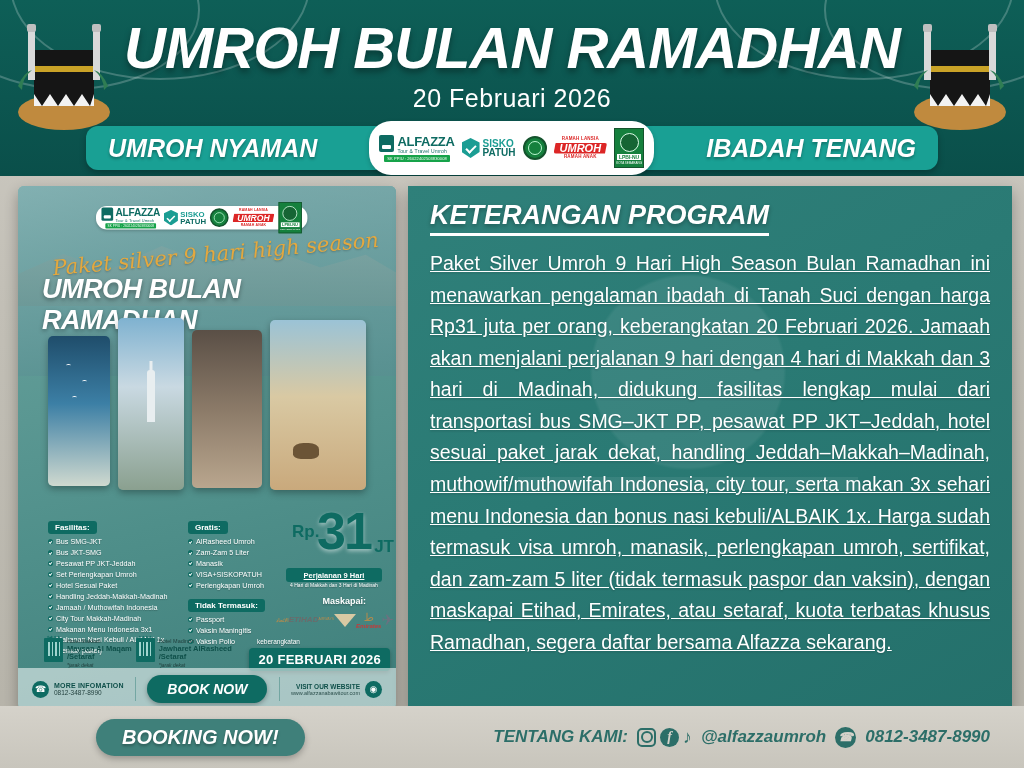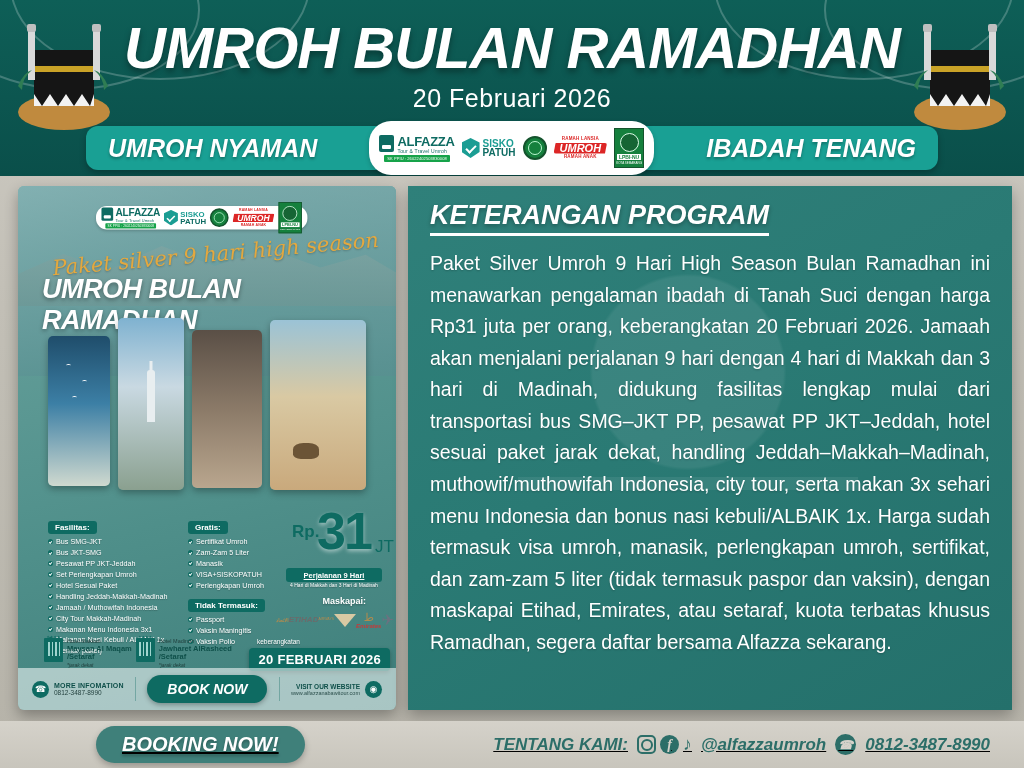--- a/index.html
+++ b/index.html
@@ -215,21 +215,21 @@
     border-left:.8px solid #fff;border-bottom:.8px solid #fff;transform:rotate(-45deg);
   }
   .col-left{position:absolute;left:0;top:0;width:132px;}
   .col-right{position:absolute;left:140px;top:0;width:110px;}
   .note-indent{padding-left:8px;}
   
   .price-box{position:absolute;right:0;top:322px;width:104px;text-align:center;color:#0e6b62;}
   .price-rp{position:absolute;left:0;top:14px;font-size:17px;font-weight:bold;}
   .price-num{font-size:52px;font-weight:bold;line-height:.9;letter-spacing:-2px;
              text-shadow:0 2px 4px rgba(255,255,255,.5);}
-  .price-jt{position:absolute;right:2px;bottom:-2px;font-size:17px;font-weight:normal;text-align:right;}
+  .price-jt{position:absolute;right:2px;bottom:-2px;font-size:17px;font-weight:bold;text-align:right;}
   .trip-badge{
     position:absolute;right:14px;top:382px;width:96px;
     background:#0e6b62;color:#fff;font-size:7.5px;font-weight:bold;
     text-align:center;padding:2.5px 0;border-radius:3px;text-decoration:underline;
   }
   .trip-sub{
     position:absolute;right:6px;top:396px;width:112px;text-align:center;
     font-size:5px;color:#fff;text-shadow:0 1px 1px rgba(0,0,0,.3);
   }
   .maskapai-lbl{
@@ -326,26 +326,27 @@
     position:absolute;left:22px;top:14px;
     font-size:27px;font-weight:bold;font-style:italic;color:#fff;
     border-bottom:3px solid #fff;padding-bottom:2px;
     text-shadow:0 2px 4px rgba(0,0,0,.3);
   }
   .dp-body{
     position:absolute;left:22px;top:62px;width:560px;
     font-size:19.5px;line-height:1.62;color:#fff;
     text-align:justify;
     text-shadow:0 1px 2px rgba(0,0,0,.22);
+    text-decoration:underline;
   }
   
   .bottom-bar{
-    position:absolute;left:0;bottom:0;width:1024px;height:47px;
+    position:absolute;left:0;bottom:0;width:1024px;height:62px;
     background:linear-gradient(180deg,#d5d2ca 0%,#c8c5bc 100%);
-    display:flex;align-items:center;text-decoration:underline;
+    display:flex;align-items:center;
   }
   .bn-btn{
     margin-left:96px;
     background:#3f807a;color:#fff;border-radius:20px;
     padding:7px 26px;font-size:20px;font-weight:bold;font-style:italic;
     text-shadow:0 2px 3px rgba(0,0,0,.3);
     box-shadow:0 3px 6px rgba(0,0,0,.25);
   }
   .bb-right{
     margin-left:auto;margin-right:34px;
@@ -555,21 +556,21 @@
           <li class="note-indent">
               <span>(semua paket)</span>
             </li>
         </ul>
       </div>
       <div class="col-right">
         <div class="lst-head">Gratis:</div>
         <ul class="lst">
           <li>
               <span class="dot"></span>
-              <span>Sertifikat Umroh</span>
+              <span>AlRasheed Umroh</span>
             </li>
           <li>
               <span class="dot"></span>
               <span>Zam-Zam 5 Liter</span>
             </li>
           <li>
               <span class="dot"></span>
               <span>Manasik</span>
             </li>
           <li>

